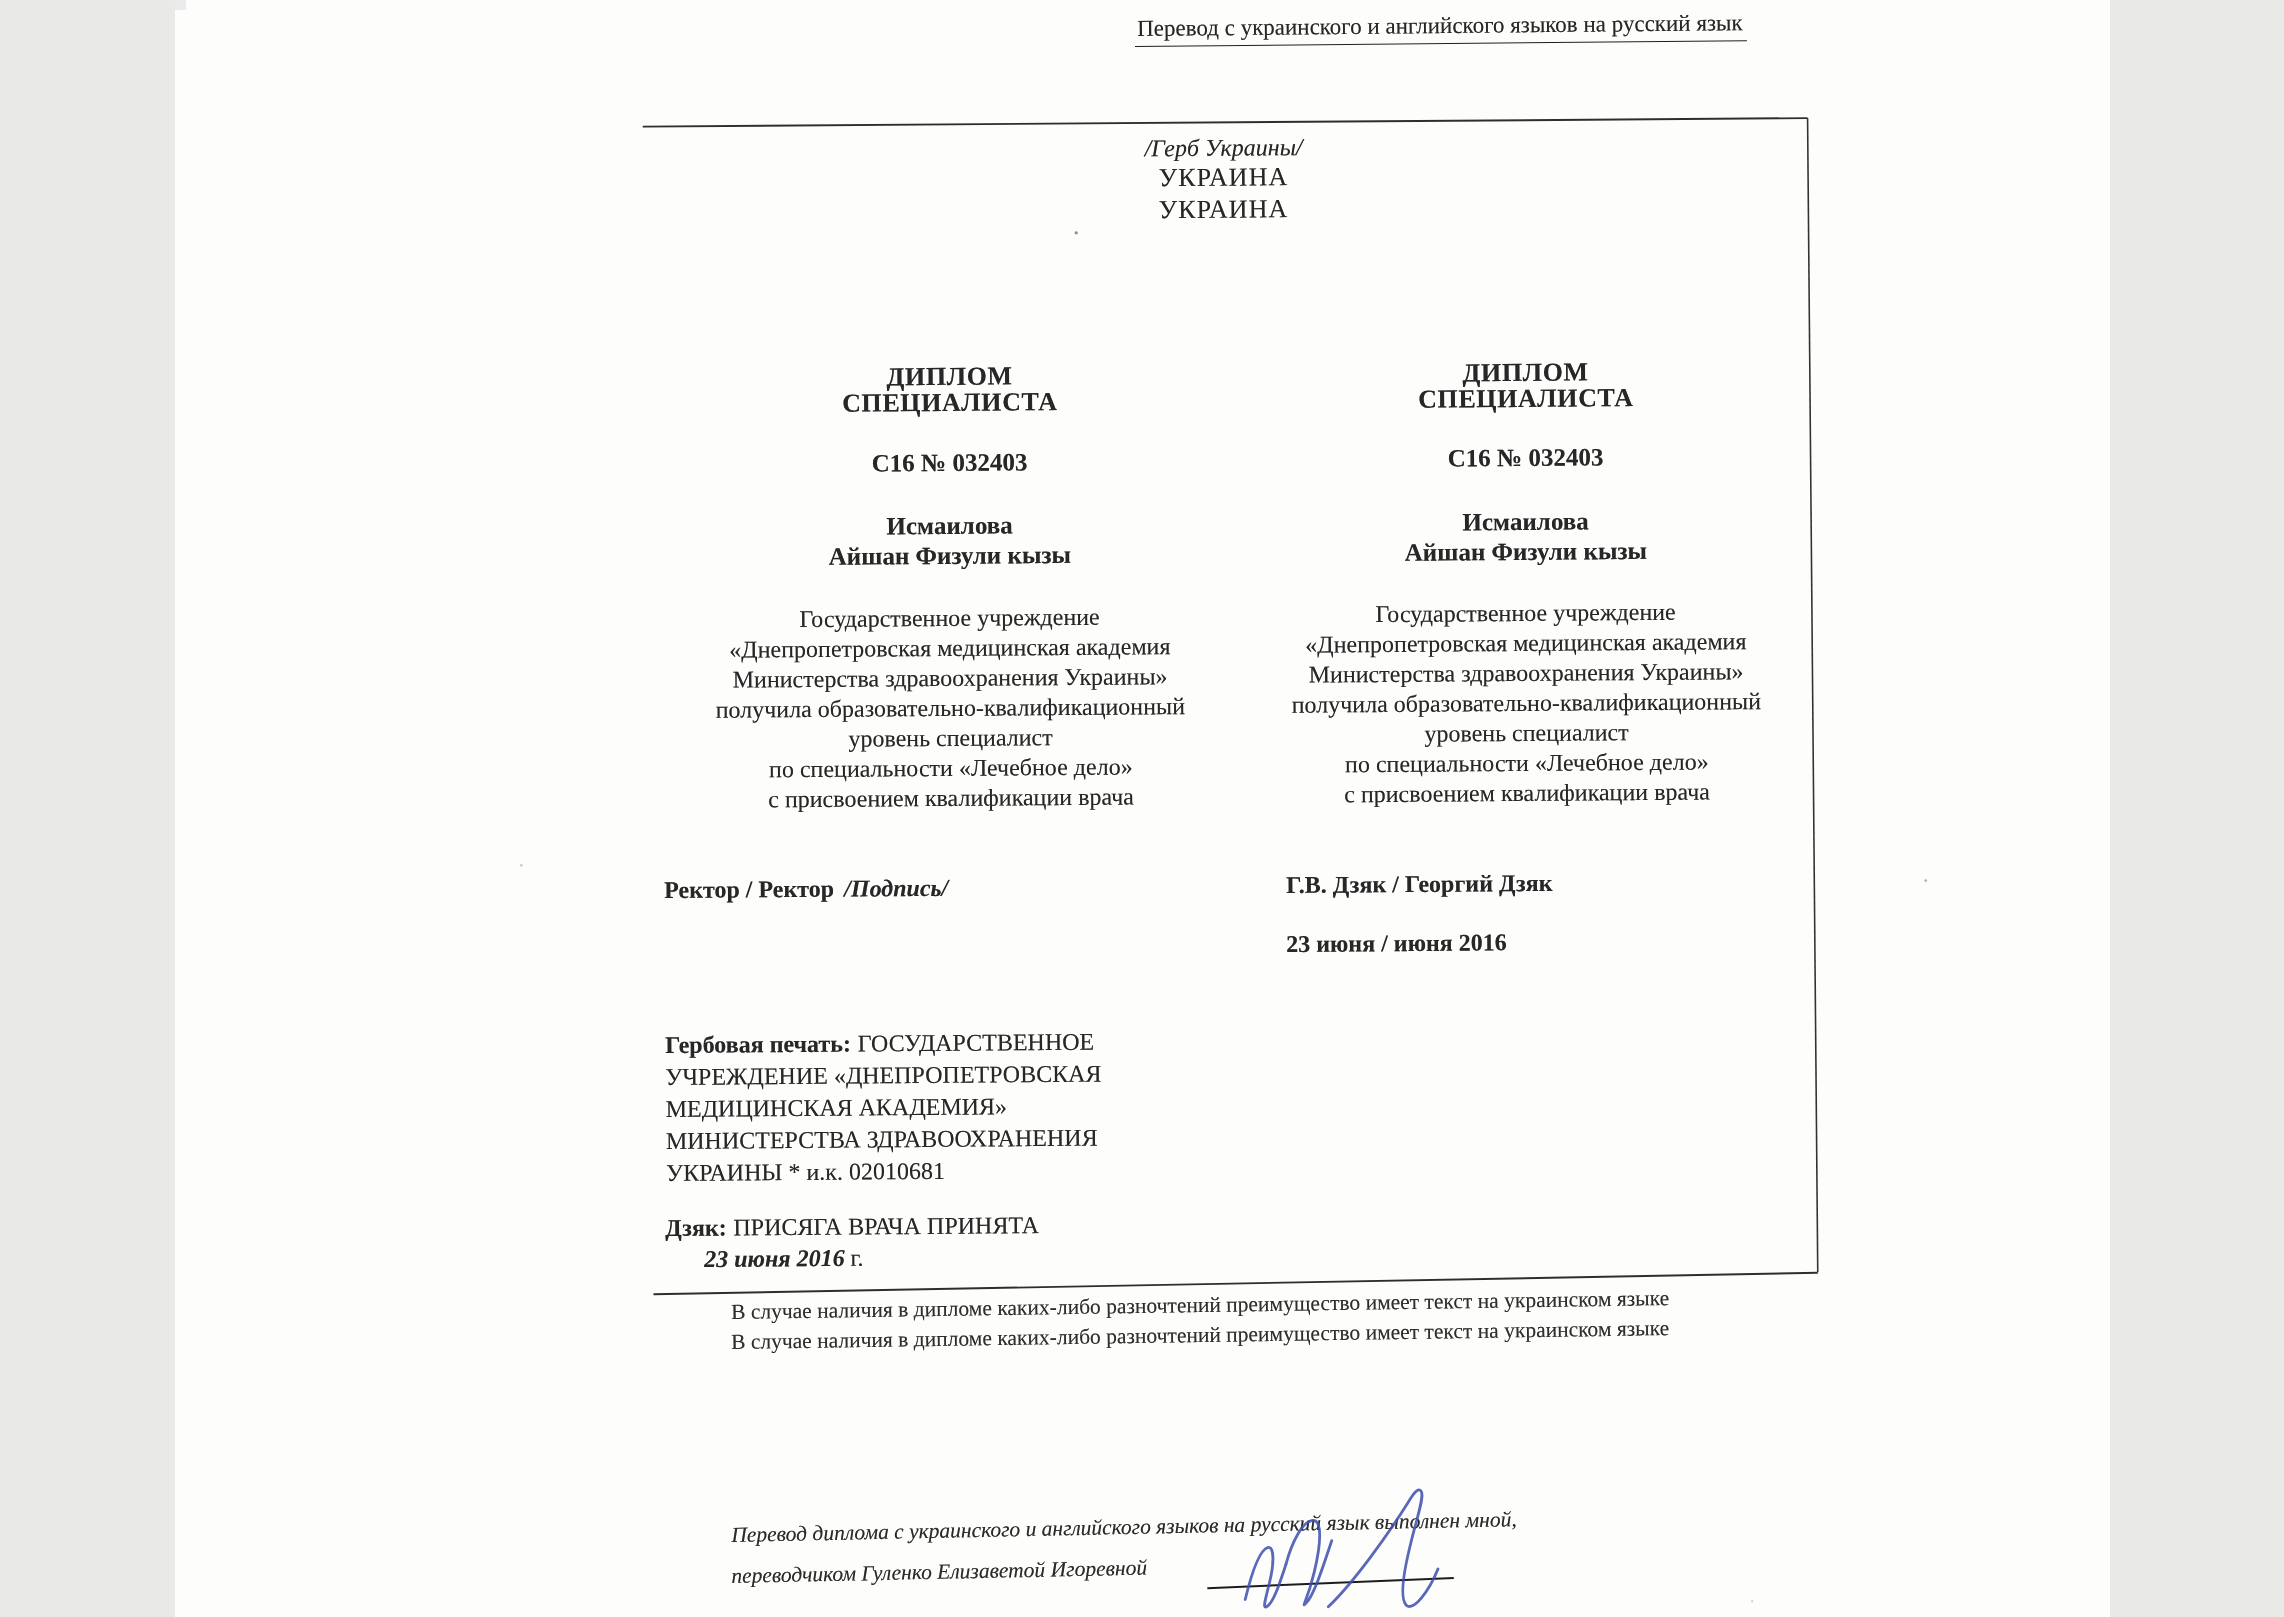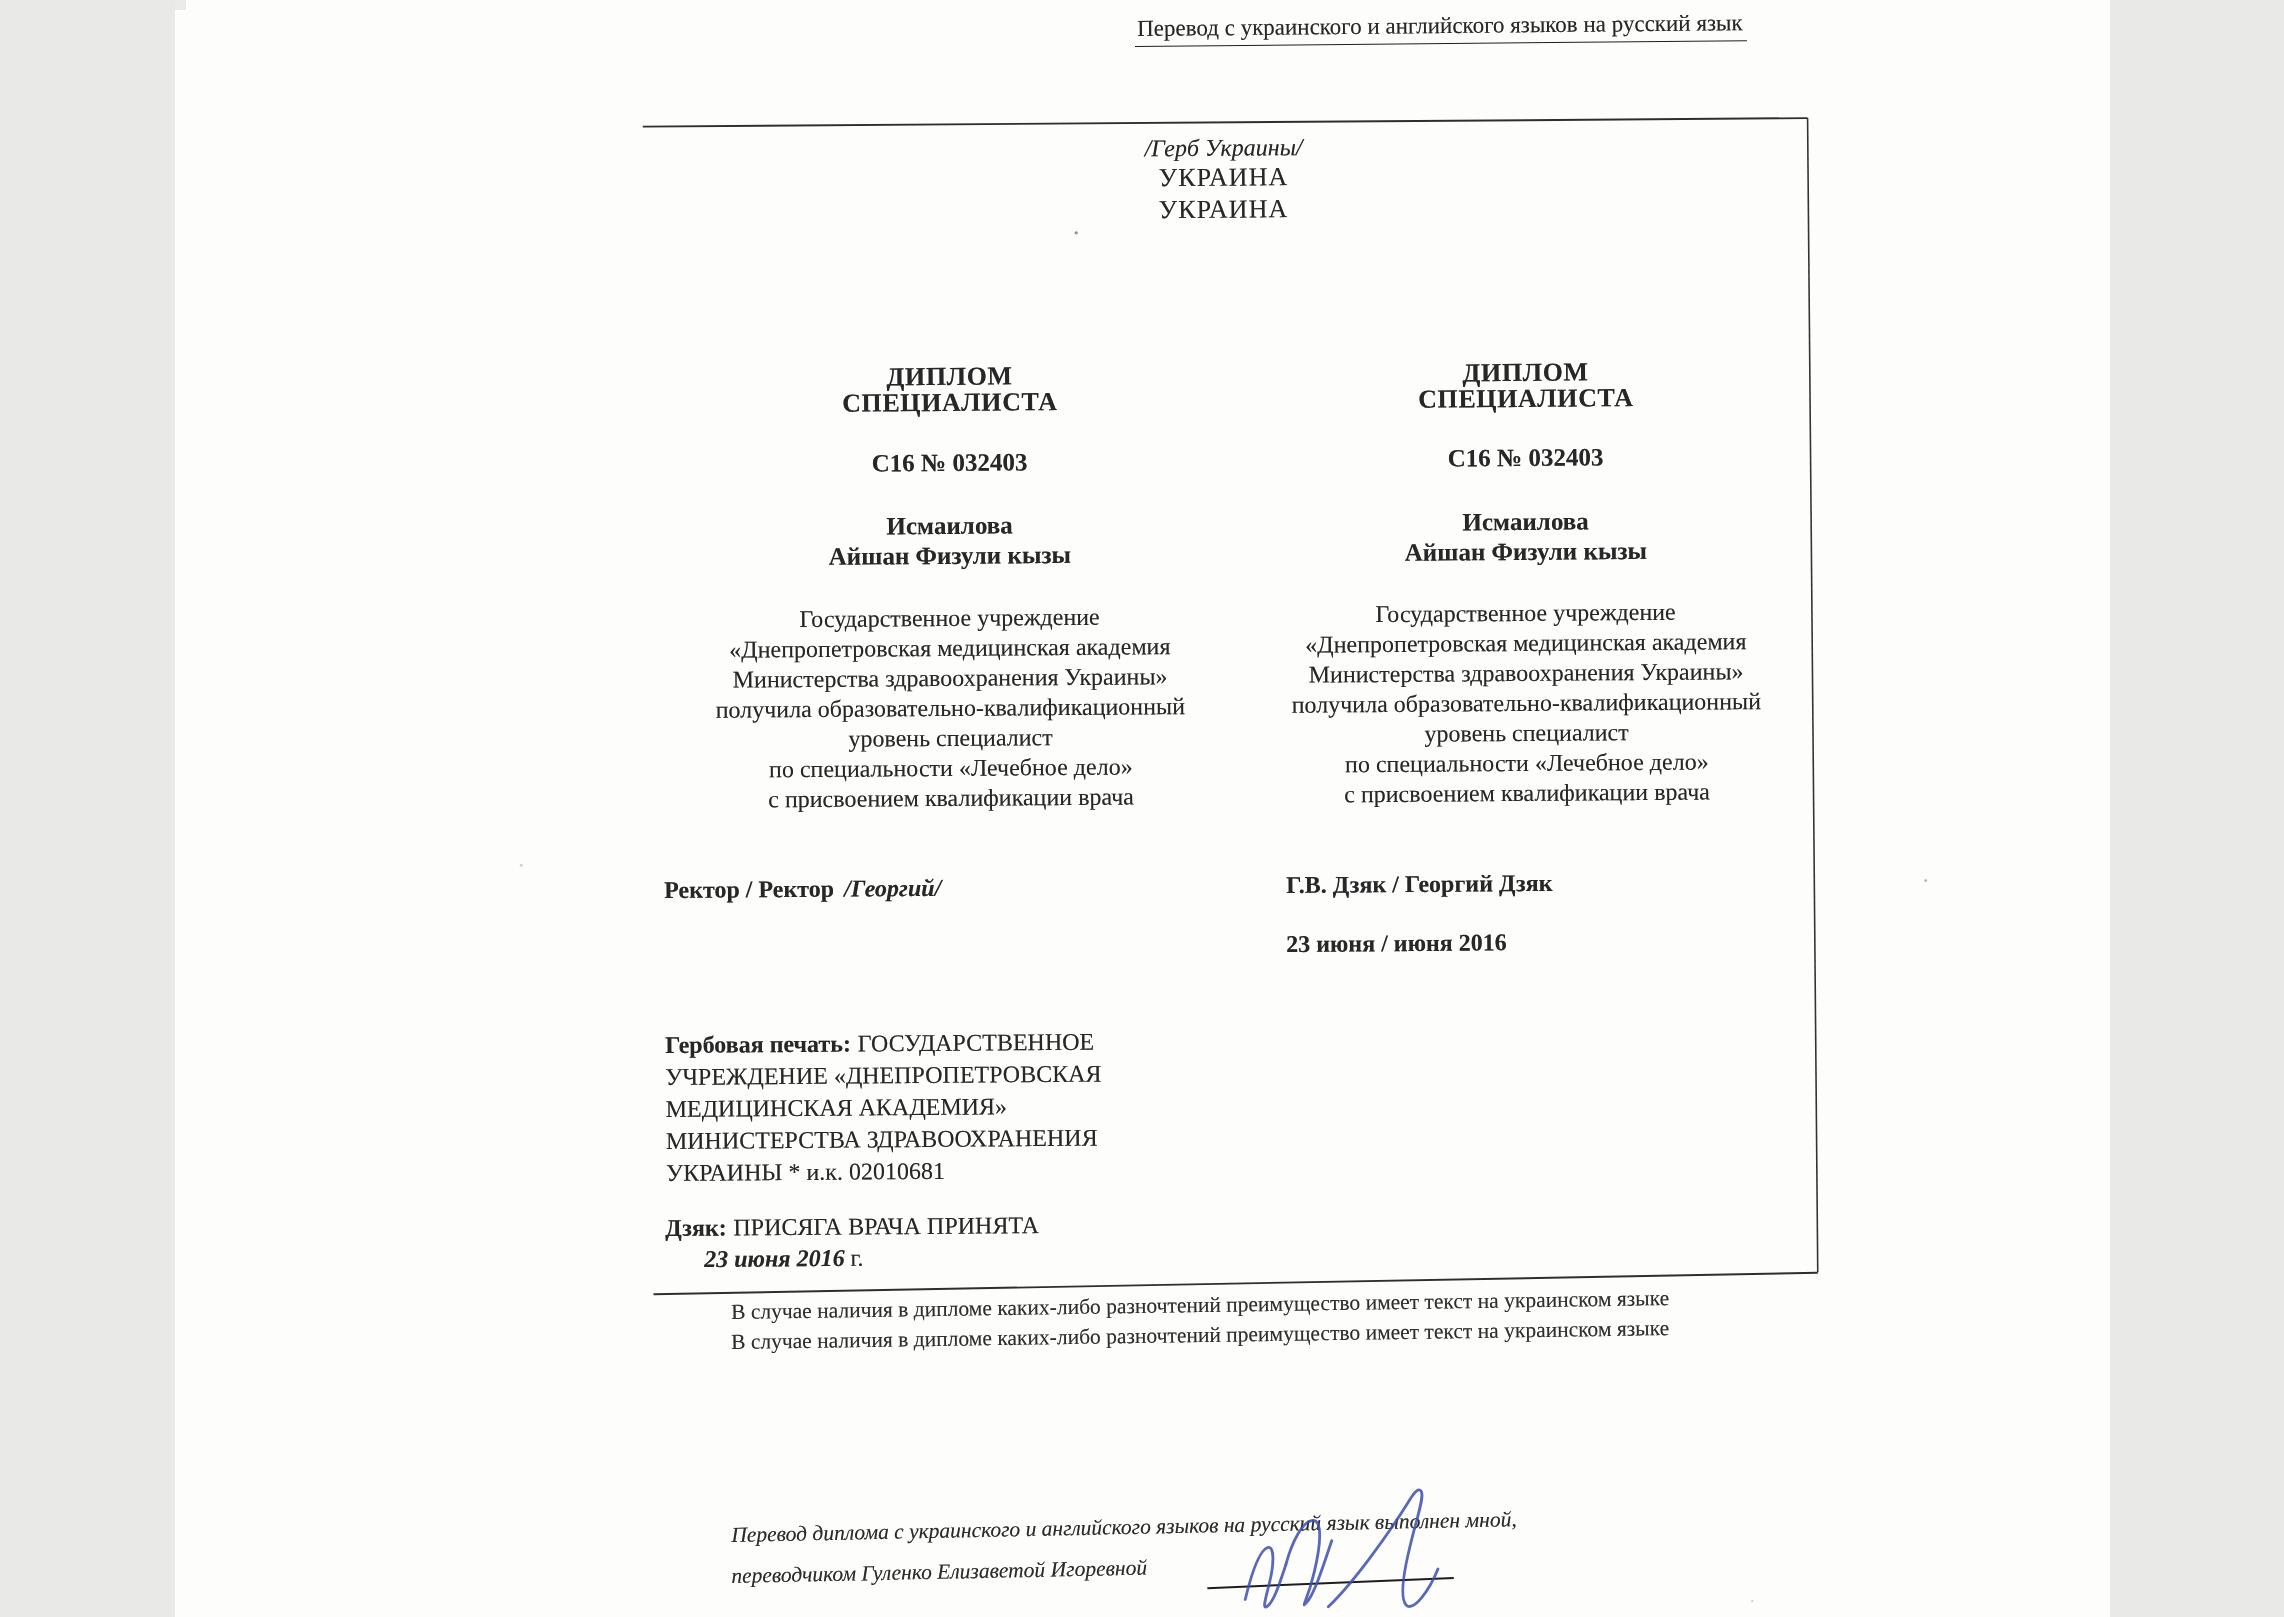--- a/index.html
+++ b/index.html
@@ -90,21 +90,21 @@
   <div class="abs col col-l body-par body-l ctr soft tilt-a">
     <div class="ln">Государственное учреждение</div>
     <div class="ln">«Днепропетровская медицинская академия</div>
     <div class="ln">Министерства здравоохранения Украины»</div>
     <div class="ln">получила образовательно-квалификационный</div>
     <div class="ln">уровень специалист</div>
     <div class="ln">по специальности «Лечебное дело»</div>
     <div class="ln">с присвоением квалификации врача</div>
   </div>
   <div class="abs rector-l soft tilt-a">
-    <span>Ректор / Ректор</span><span class="sig-note">/Георгий/</span>
+    <span>Ректор / Ректор</span><span class="sig-note">/Подпись/</span>
   </div>
   <div class="abs seal soft tilt-a">
     <div class="ln">
       <span class="lbl">Гербовая печать:</span><span>ГОСУДАРСТВЕННОЕ</span>
     </div>
     <div class="ln">УЧРЕЖДЕНИЕ «ДНЕПРОПЕТРОВСКАЯ</div>
     <div class="ln">МЕДИЦИНСКАЯ АКАДЕМИЯ»</div>
     <div class="ln">МИНИСТЕРСТВА ЗДРАВООХРАНЕНИЯ</div>
     <div class="ln">УКРАИНЫ * и.к. 02010681</div>
   </div>

